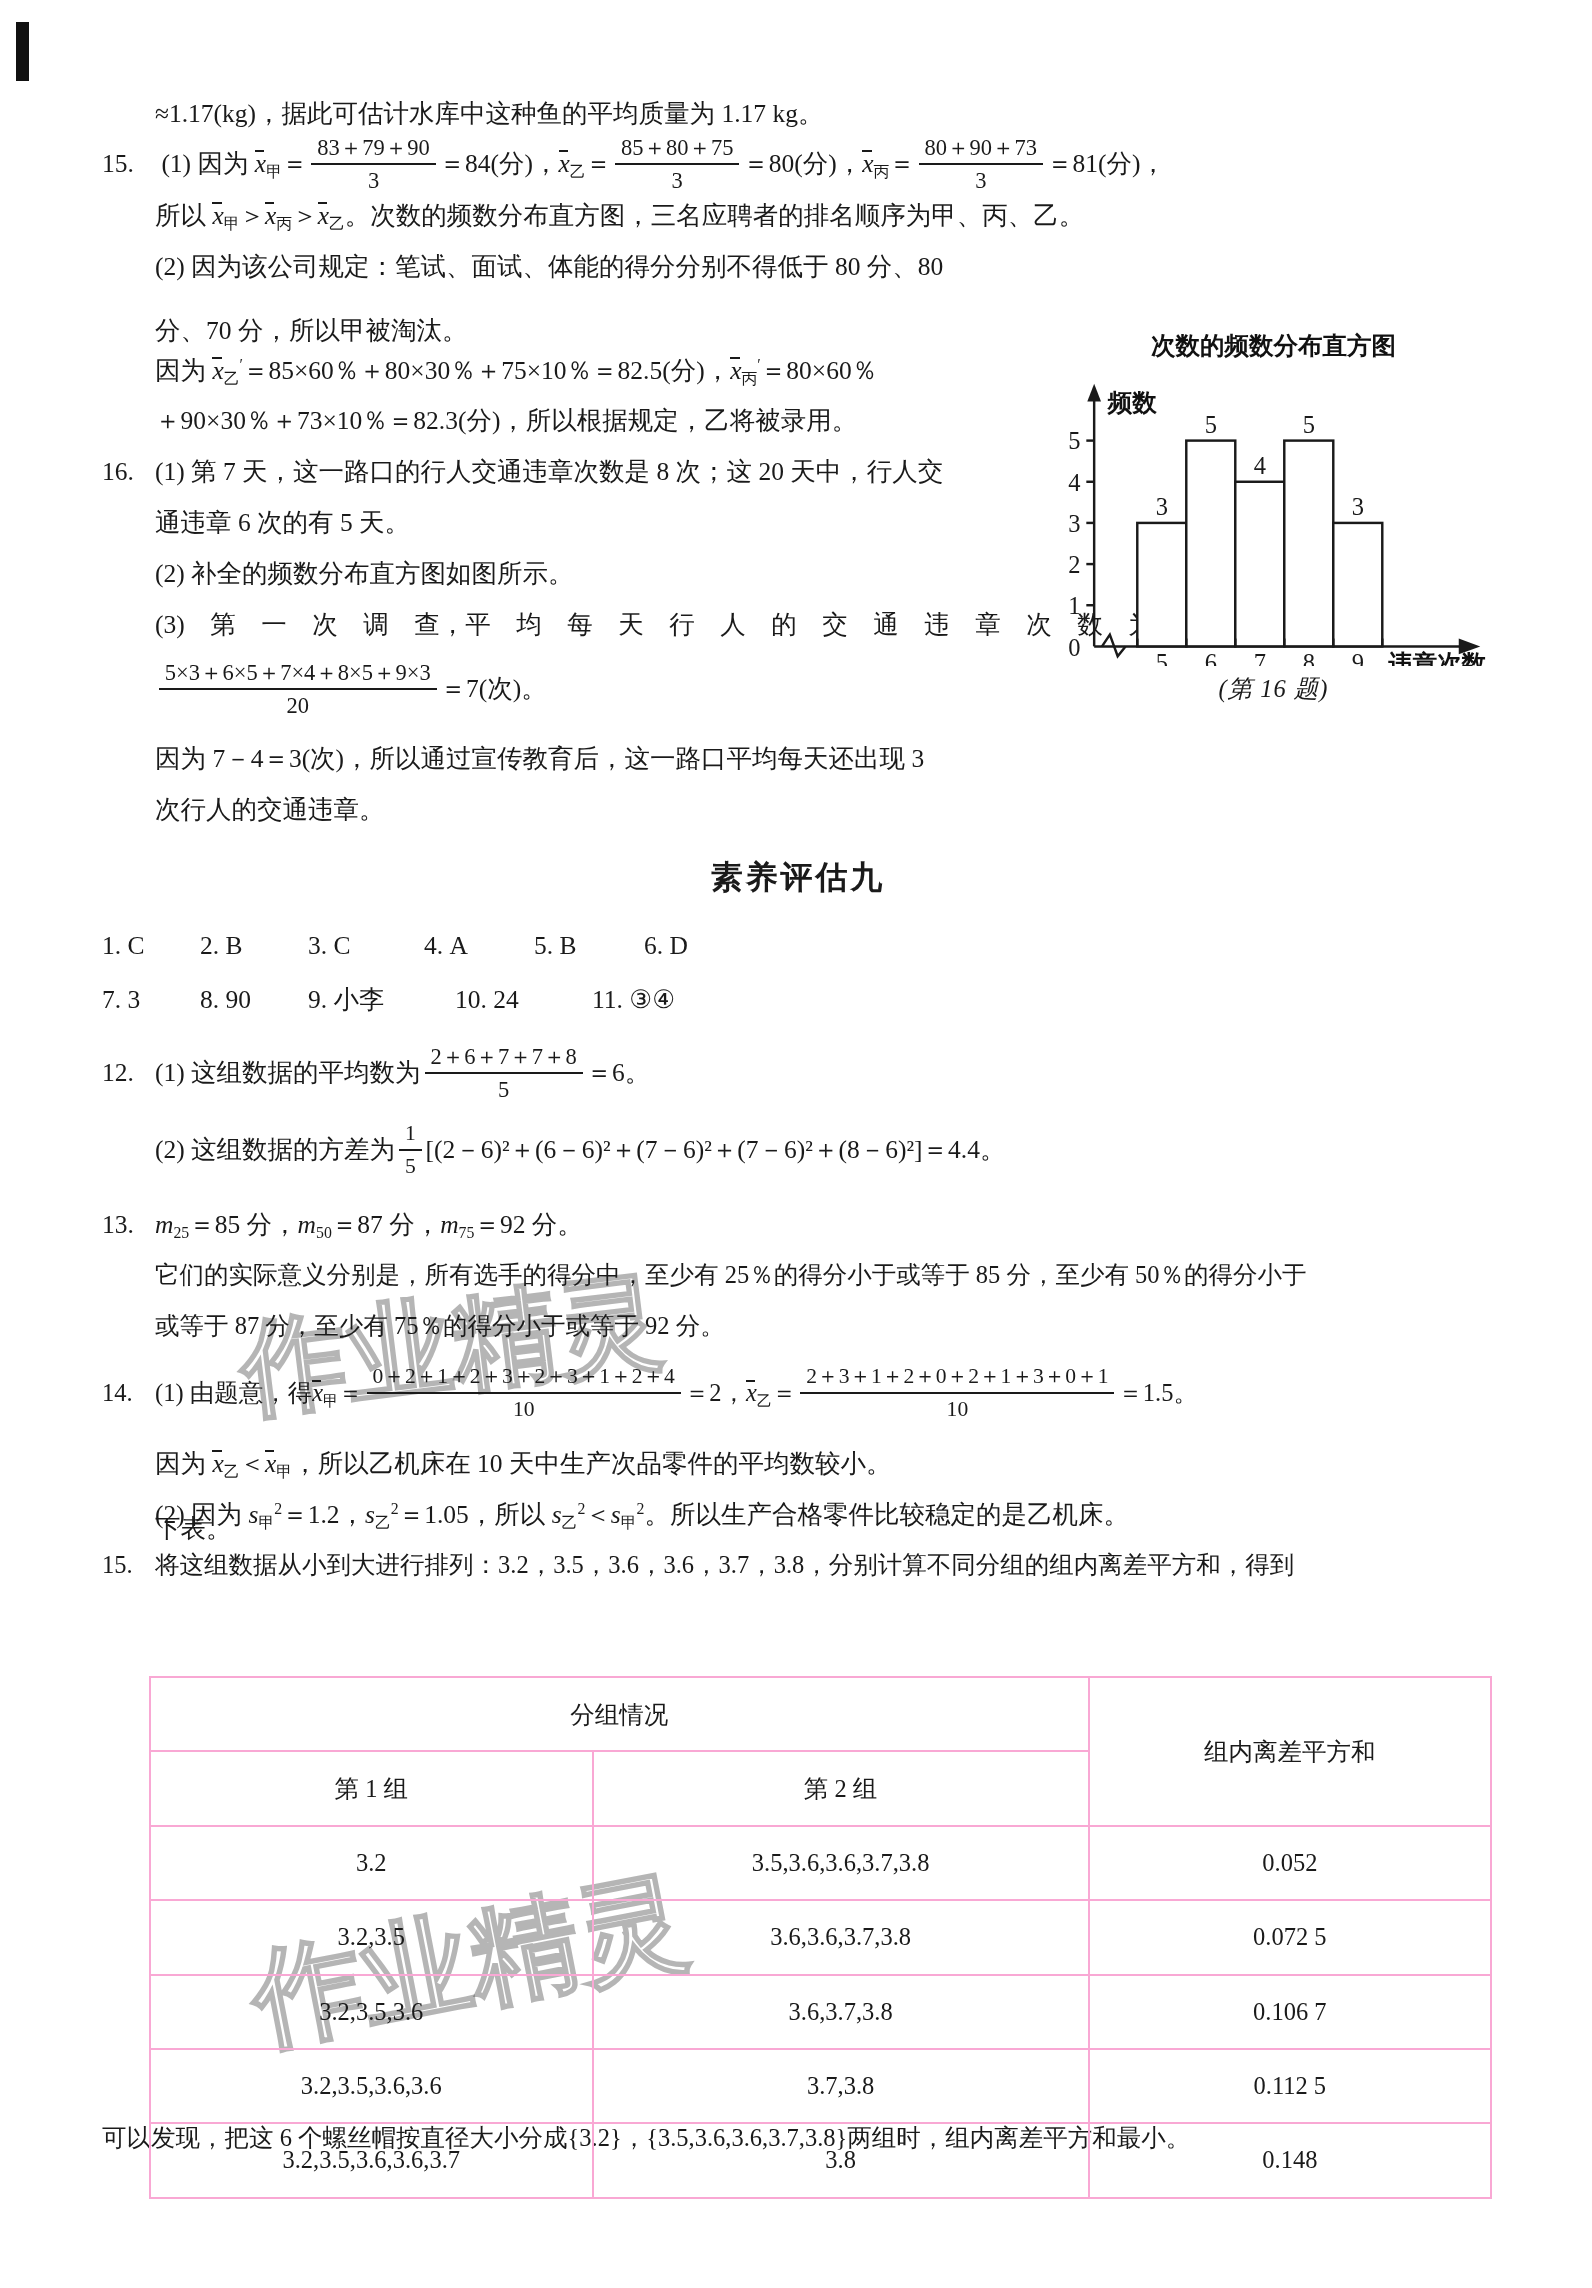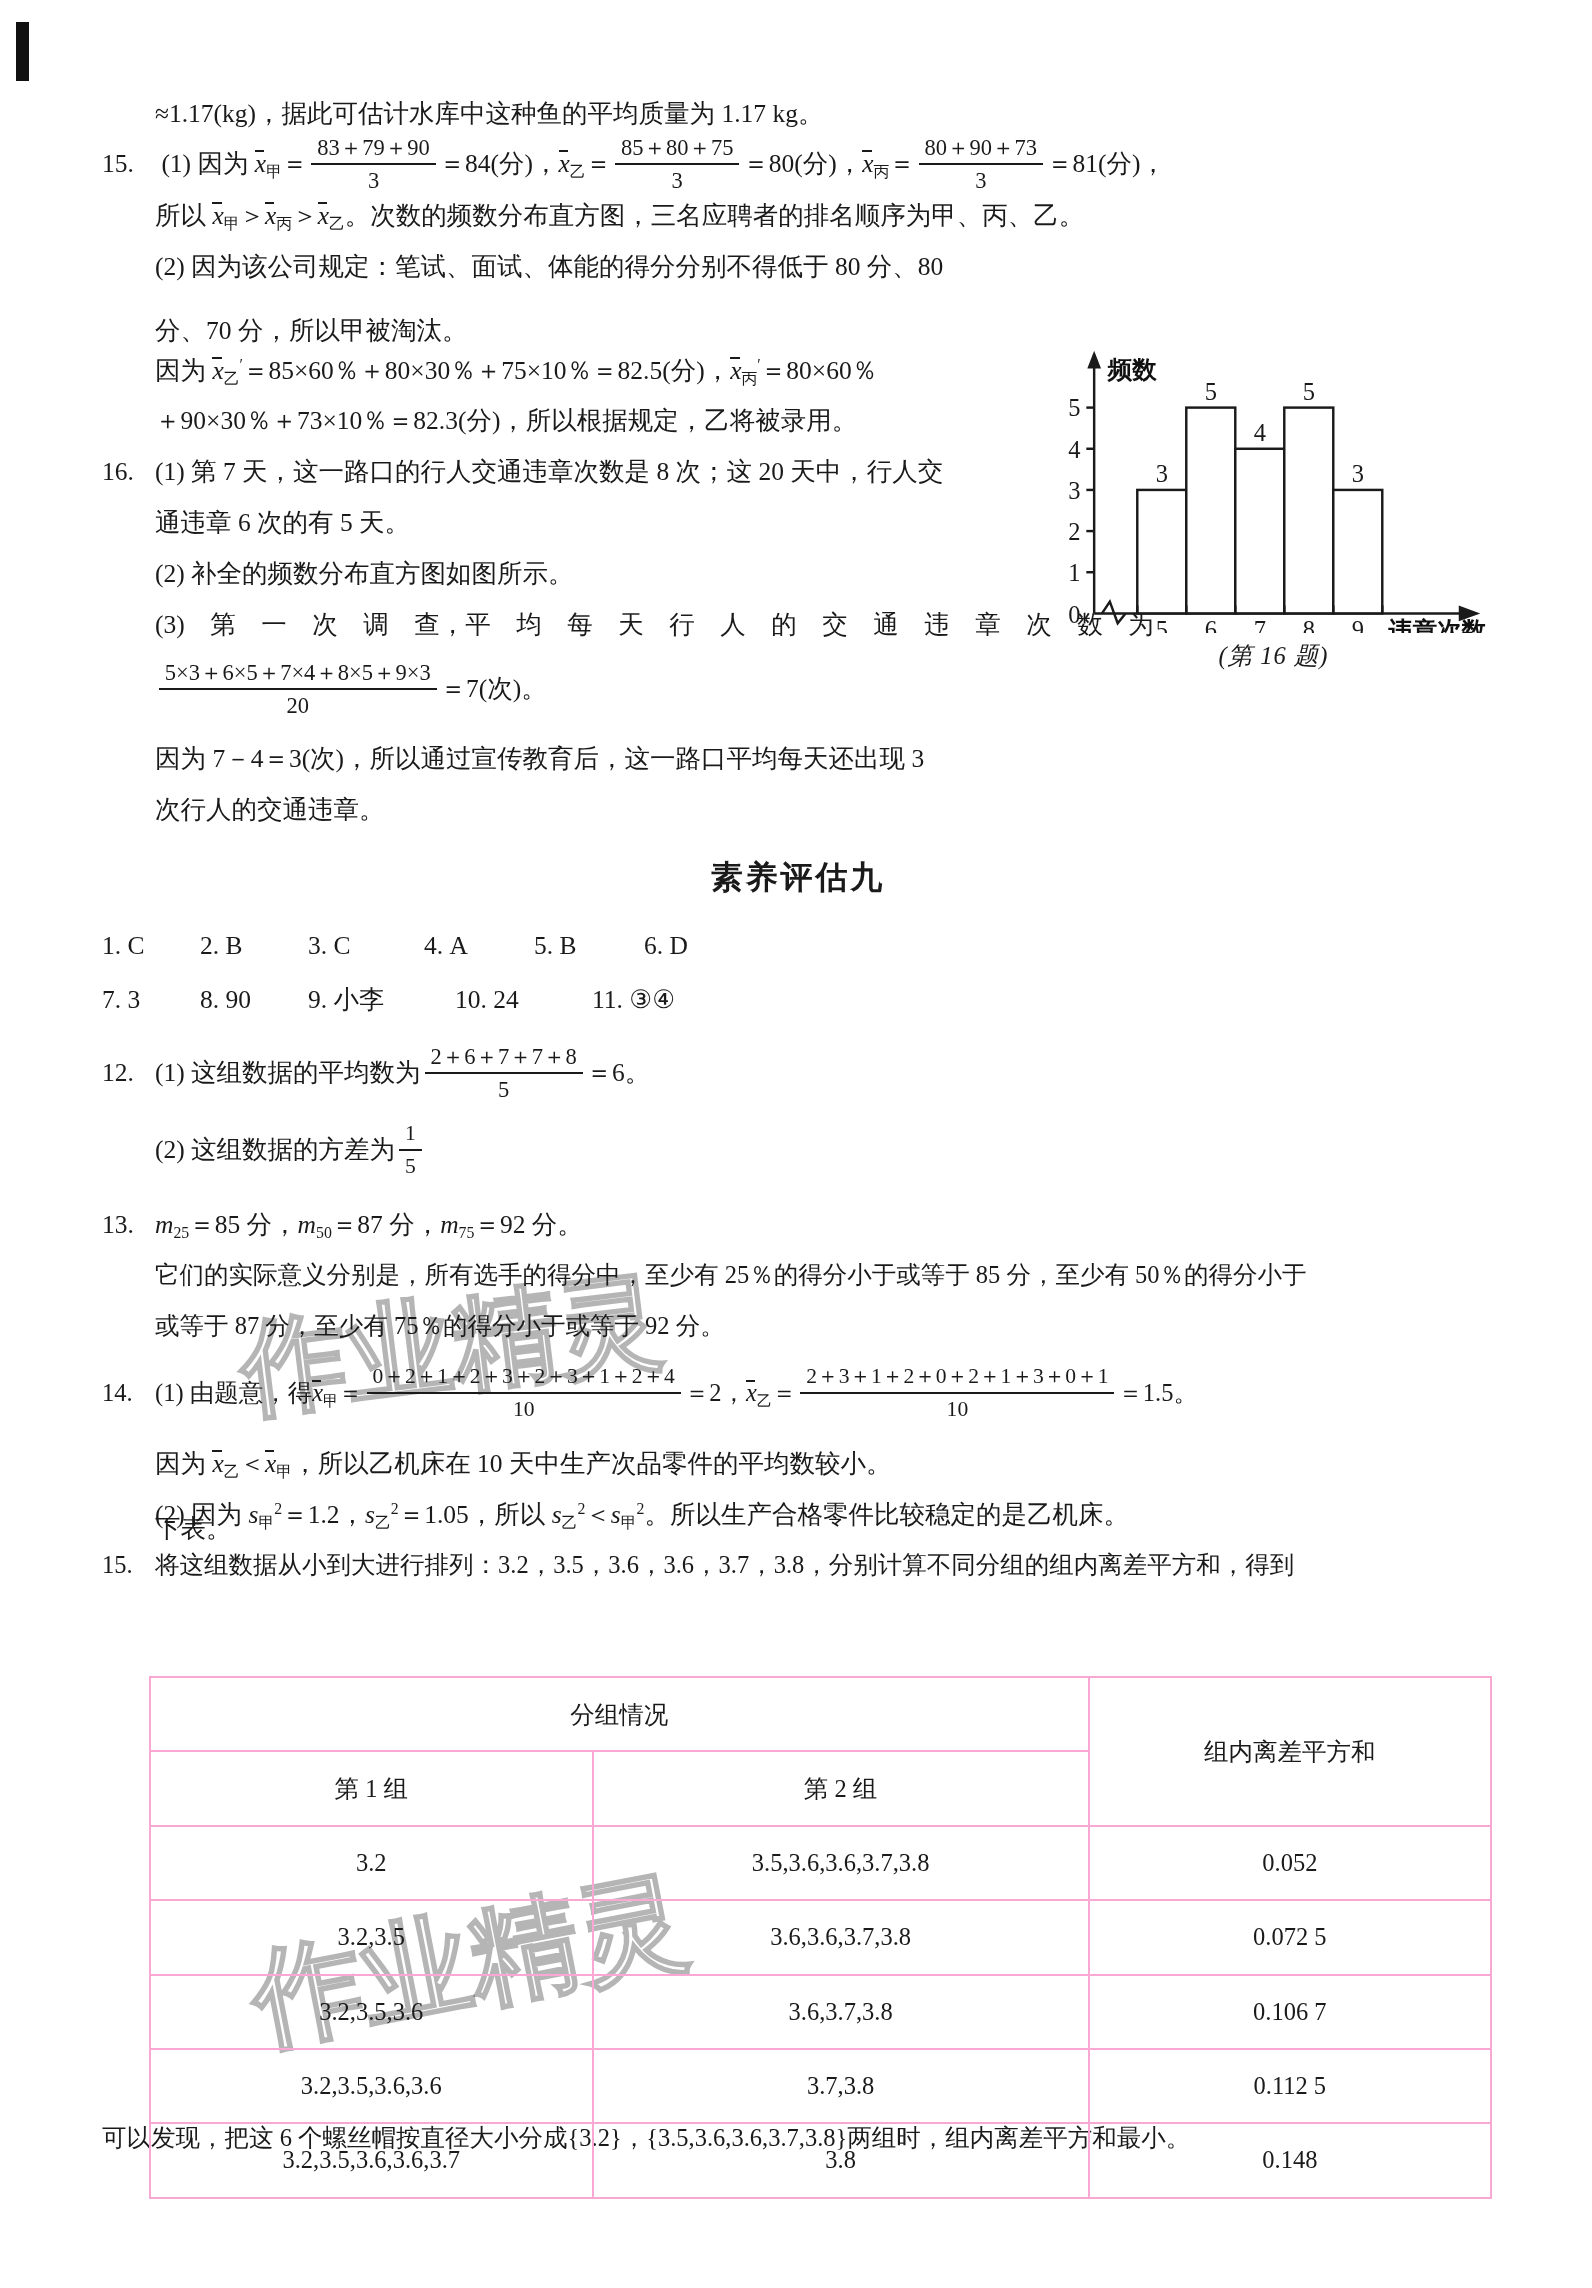--- a/index.html
+++ b/index.html
@@ -153,21 +153,21 @@
 
     <div class="row" style="top:900px;">
       <span style="display:inline-block;width:98px;"><span>7.</span>&nbsp;<span>3</span></span><span style="display:inline-block;width:108px;"><span>8.</span>&nbsp;<span>90</span></span><span style="display:inline-block;width:147px;"><span>9.</span>&nbsp;<span>小李</span></span><span style="display:inline-block;width:137px;"><span>10.</span>&nbsp;<span>24</span></span><span style="display:inline-block;"><span>11.</span>&nbsp;<span>③④</span></span>
     </div>
 
     <div class="row" style="top:964px;">
       <span class="num">12.</span><span>(1) 这组数据的平均数为</span><span class="frac"><span class="top">2＋6＋7＋7＋8</span><span class="bar"></span><span class="bot">5</span></span><span>＝6。</span>
     </div>
 
     <div class="row" style="top:1041px;left:53px;">
-      <span>(2) 这组数据的方差为</span><span class="frac sm"><span class="top">1</span><span class="bar"></span><span class="bot">5</span></span>
+      <span>(2) 这组数据的方差为</span><span class="frac sm"><span class="top">1</span><span class="bar"></span><span class="bot">5</span></span><span>[(2－6)²＋(6－6)²＋(7－6)²＋(7－6)²＋(8－6)²]＝4.4。</span>
     </div>
 
     <div class="row" style="top:1125px;">
       <span class="num">13.</span><span class="mi">m</span><sub>25</sub><span>＝85 分，</span><span class="mi">m</span><sub>50</sub><span>＝87 分，</span><span class="mi">m</span><sub>75</sub><span>＝92 分。</span>
     </div>
     <div class="row" style="top:1176px;left:53px;font-size:24.5px;">它们的实际意义分别是，所有选手的得分中，至少有 25％的得分小于或等于 85 分，至少有 50％的得分小于</div>
     <div class="row" style="top:1227px;left:53px;font-size:24.5px;">或等于 87 分，至少有 75％的得分小于或等于 92 分。</div>
 
     <div class="row" style="top:1284px;font-size:24.5px;">
       <span class="num">14.</span><span>(1) 由题意，得</span><span class="ovl mi">x</span><sub>甲</sub>＝<span class="frac sm"><span class="top">0＋2＋1＋2＋3＋2＋3＋1＋2＋4</span><span class="bar"></span><span class="bot">10</span></span><span>＝2，</span><span class="ovl mi">x</span><sub>乙</sub>＝<span class="frac sm"><span class="top">2＋3＋1＋2＋0＋2＋1＋3＋0＋1</span><span class="bar"></span><span class="bot">10</span></span><span>＝1.5。</span>
@@ -187,20 +187,21 @@
       <span class="num">15.</span><span>将这组数据从小到大进行排列：3.2，3.5，3.6，3.6，3.7，3.8，分别计算不同分组的组内离差平方和，得到</span>
     </div>
     <div class="row" style="top:1429px;left:53px;">下表。</div>
 
     <div class="row" style="top:2039px;font-size:24.5px;">可以发现，把这 6 个螺丝帽按直径大小分成{3.2}，{3.5,3.6,3.6,3.7,3.8}两组时，组内离差平方和最小。</div>
 
   </div>
 
   <div class="chart-panel">
     <div class="chart-title">
+      <div>次数的频数分布直方图</div>
     </div>
 
     <div class="chart-box">
       <svg width="461" height="294" viewBox="0 0 470 300">
 
         <line x1="52" y1="280" x2="52" y2="26" stroke="#1a1a1a" stroke-width="2.5"></line>
         <polygon points="52,12 45,30 59,30" fill="#1a1a1a"></polygon>
 
         <line x1="52" y1="280" x2="430" y2="280" stroke="#1a1a1a" stroke-width="2.5"></line>
         <polygon points="446,280 424,272 424,288" fill="#1a1a1a"></polygon>

